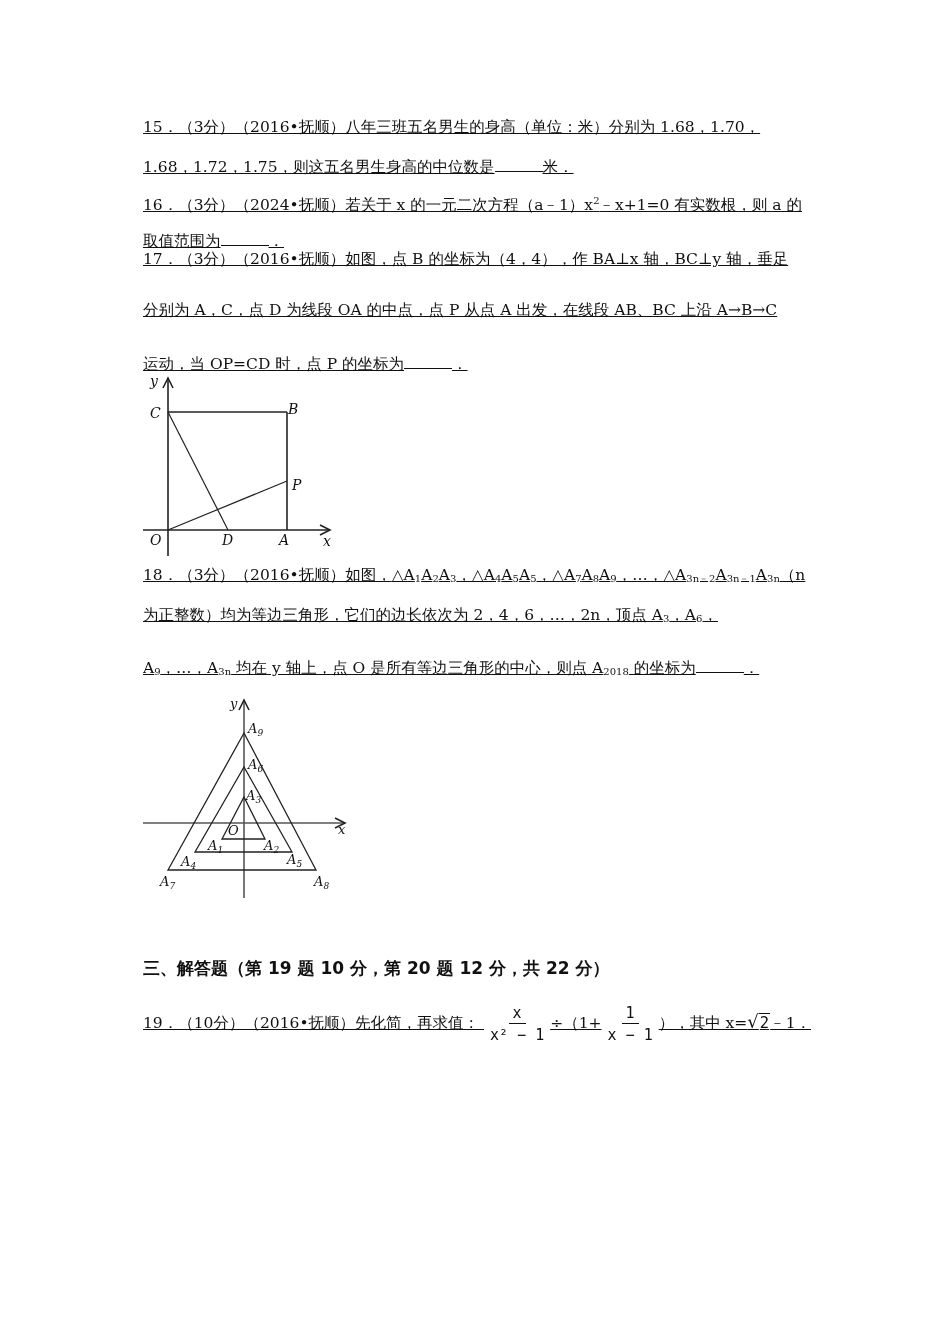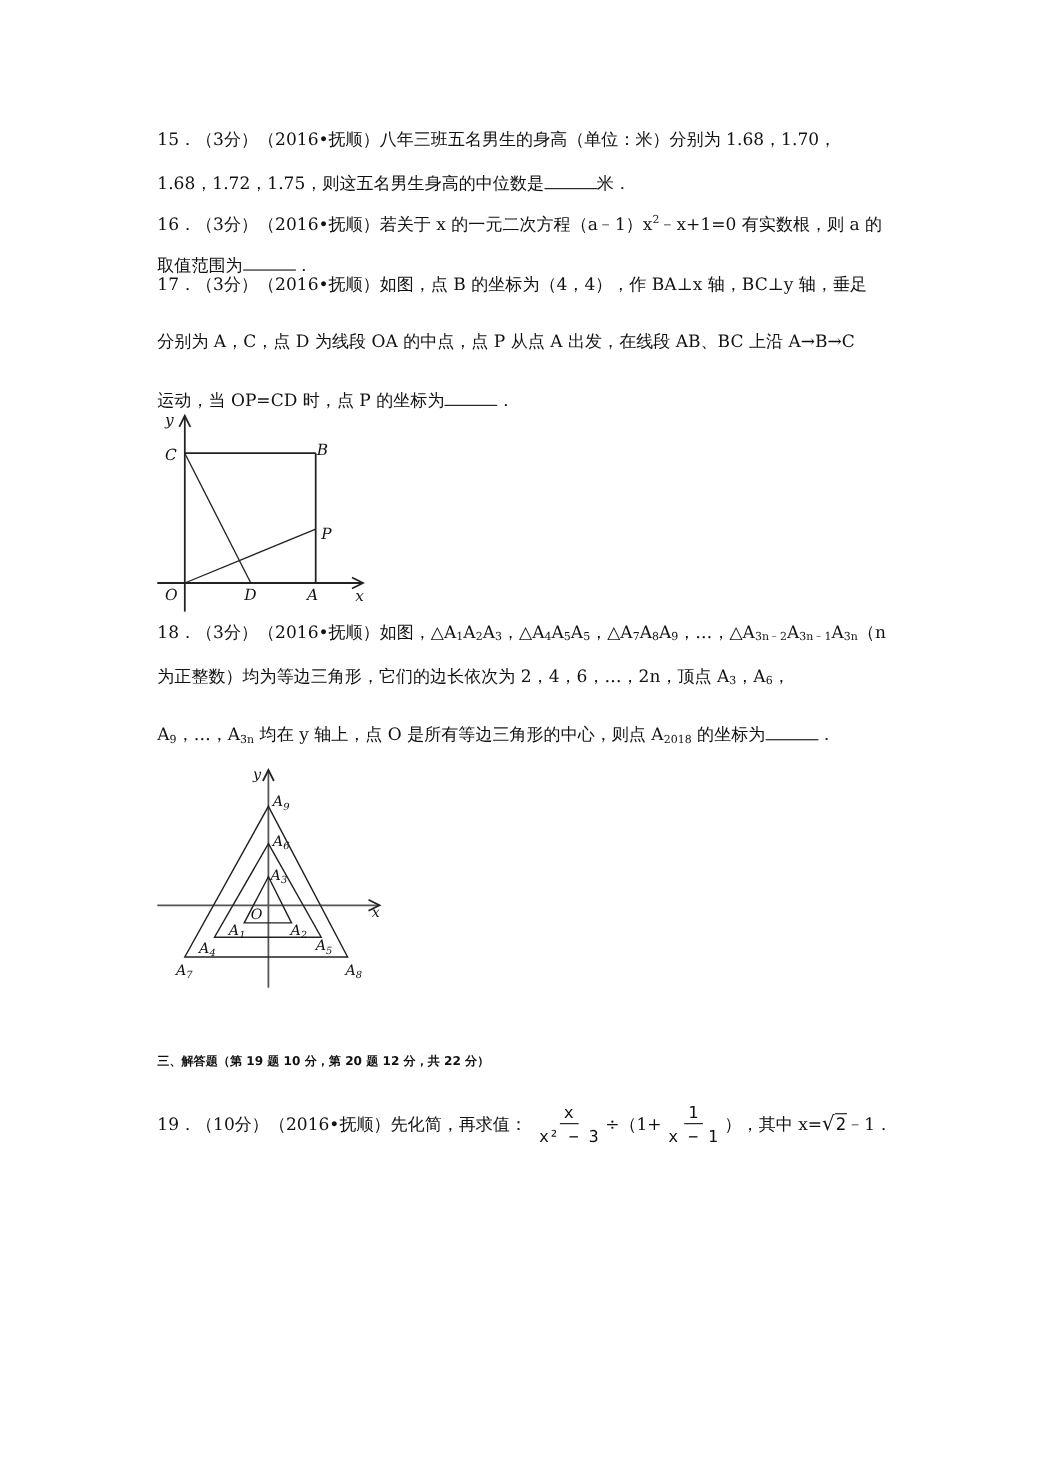--- a/index.html
+++ b/index.html
@@ -1,41 +1,41 @@
 <!DOCTYPE html>
 <html><head>
 <meta charset="utf-8">
 <style>
   html, body { margin: 0; padding: 0; background: #ffffff; }
   body { width: 950px; height: 1344px; position: relative; overflow: hidden;
          font-family: "DejaVu Serif", "Liberation Serif", serif; color: #111; }
-  .line { position: absolute; left: 143px; font-size: 15.5px; white-space: nowrap; line-height: 22px; }
+  .line { position: absolute; left: 143px; font-size: 15.5px; white-space: nowrap; line-height: 22px; text-decoration: underline; }
   .blank { display: inline-block; border-bottom: 1px solid #111; width: 48px; height: 16px; vertical-align: baseline; }
   sup { font-size: 10px; vertical-align: 6px; }
   sub { font-size: 10px; vertical-align: -2px; }
-  .section { position: absolute; left: 143px; top: 957px; font-size: 11px; font-weight: bold;
+  .section { position: absolute; left: 143px; top: 957px; font-size: 17px; font-weight: bold;
              font-family: "DejaVu Sans", "Liberation Sans", sans-serif; }
   .fig { position: absolute; }
   .frac { display: inline-flex; flex-direction: column; align-items: center; vertical-align: middle;
           font-family: "DejaVu Sans Mono", "Liberation Mono", monospace; font-size: 15px; margin: 0 2px; }
   .frac .num { padding: 0 4px; border-bottom: 1px solid #111; line-height: 20px; }
   .frac .den { padding: 0 4px; line-height: 22px; }
   .sqrt { font-size: 18px; }
   .sqrt-body { border-top: 1px solid #111; padding: 0 1px; font-family: "DejaVu Sans Mono", monospace; }
 </style>
 </head>
 <body>
 
 <div class="line" style="top:116px">15．（3分）（2016•抚顺）八年三班五名男生的身高（单位：米）分别为 1.68，1.70，</div>
 <div class="line" style="top:155px">
   <span>1.68，1.72，1.75，则这五名男生身高的中位数是</span><span class="blank"></span><span>米．</span>
 </div>
 
 <div class="line" style="top:190px">
-  <span>16．（3分）（2016•抚顺）若关于 x 的一元二次方程（a﹣1）x</span><sup>2</sup><span>﹣x+1=0 有实数根，则 a 的</span>
+  <span>16．（3分）（2024•抚顺）若关于 x 的一元二次方程（a﹣1）x</span><sup>2</sup><span>﹣x+1=0 有实数根，则 a 的</span>
 </div>
 <div class="line" style="top:229px">
   <span>取值范围为</span><span class="blank"></span><span>．</span>
 </div>
 
 <div class="line" style="top:248px">17．（3分）（2016•抚顺）如图，点 B 的坐标为（4，4），作 BA⊥x 轴，BC⊥y 轴，垂足</div>
 <div class="line" style="top:299px">分别为 A，C，点 D 为线段 OA 的中点，点 P 从点 A 出发，在线段 AB、BC 上沿 A→B→C</div>
 <div class="line" style="top:352px">
   <span>运动，当 OP=CD 时，点 P 的坐标为</span><span class="blank"></span><span>．</span>
 </div>
@@ -98,18 +98,18 @@
     <text x="314" y="886">A<tspan font-size="9" dy="3">8</tspan></text>
   </g>
 </svg>
 
 <div class="section">三、解答题（第 19 题 10 分，第 20 题 12 分，共 22 分）</div>
 
 <div class="line" style="top:998px;line-height:48px">
   <span>19．（10分）（2016•抚顺）先化简，再求值：</span>
   <span class="frac">
     <span class="num">x</span>
-    <span class="den">x² − 3</span>
+    <span class="den">x² − 1</span>
   </span><span>÷（1+</span><span class="frac">
     <span class="num">1</span>
     <span class="den">x − 1</span>
   </span><span>），其中 x=</span><span class="sqrt">√</span><span class="sqrt-body">2</span><span>﹣1．</span>
 </div>
 
 </body></html>

